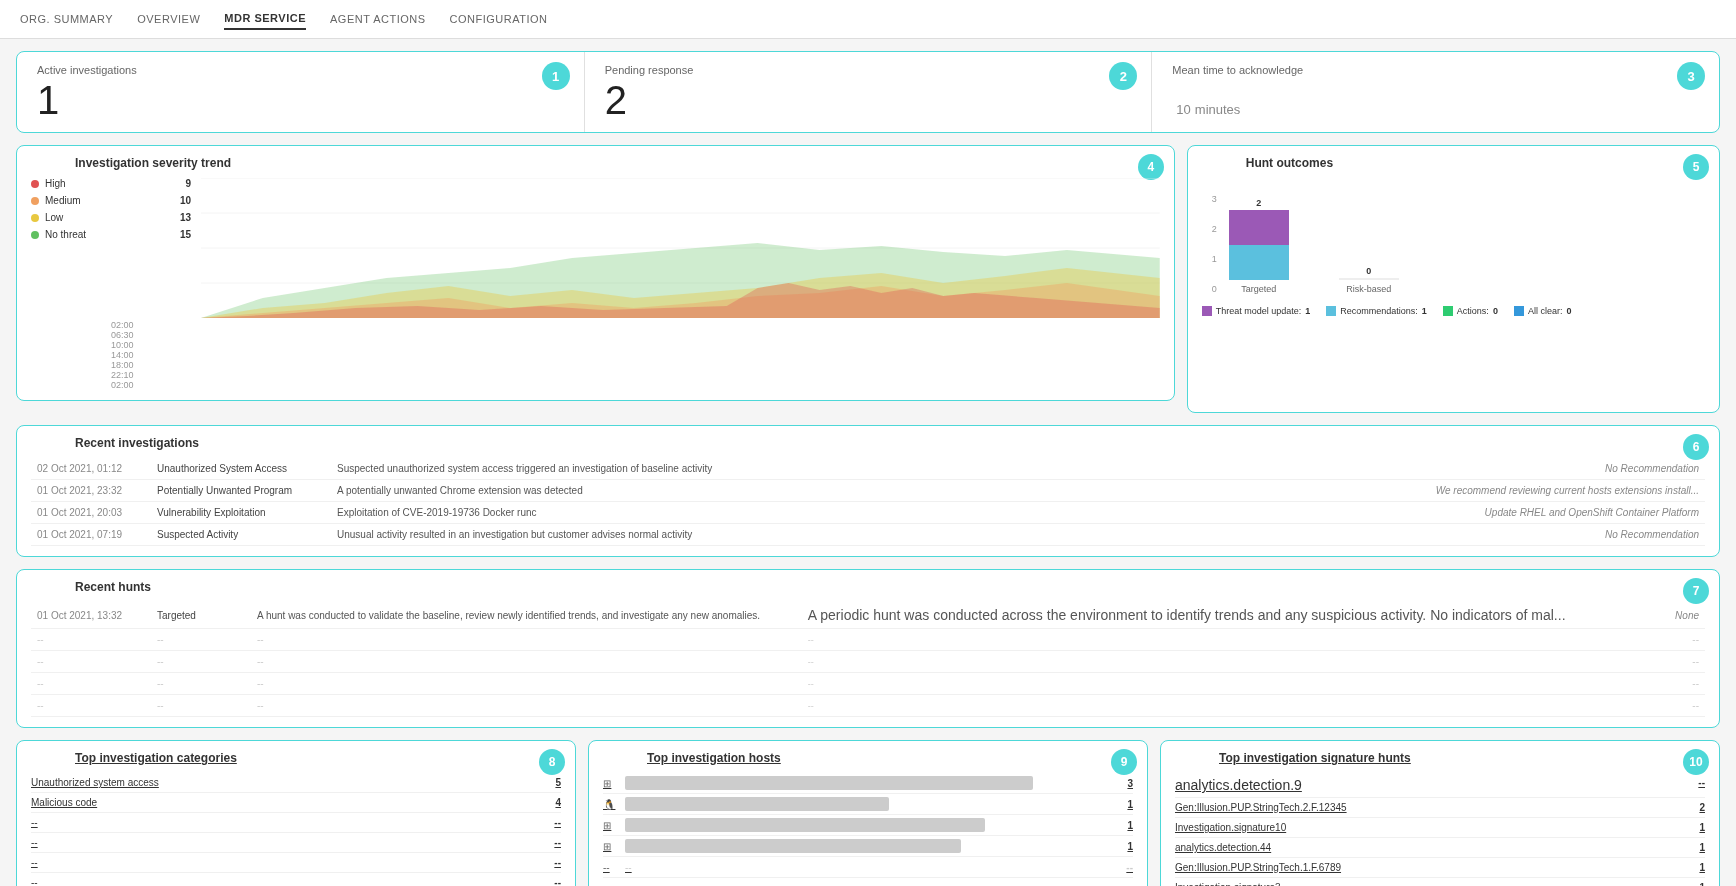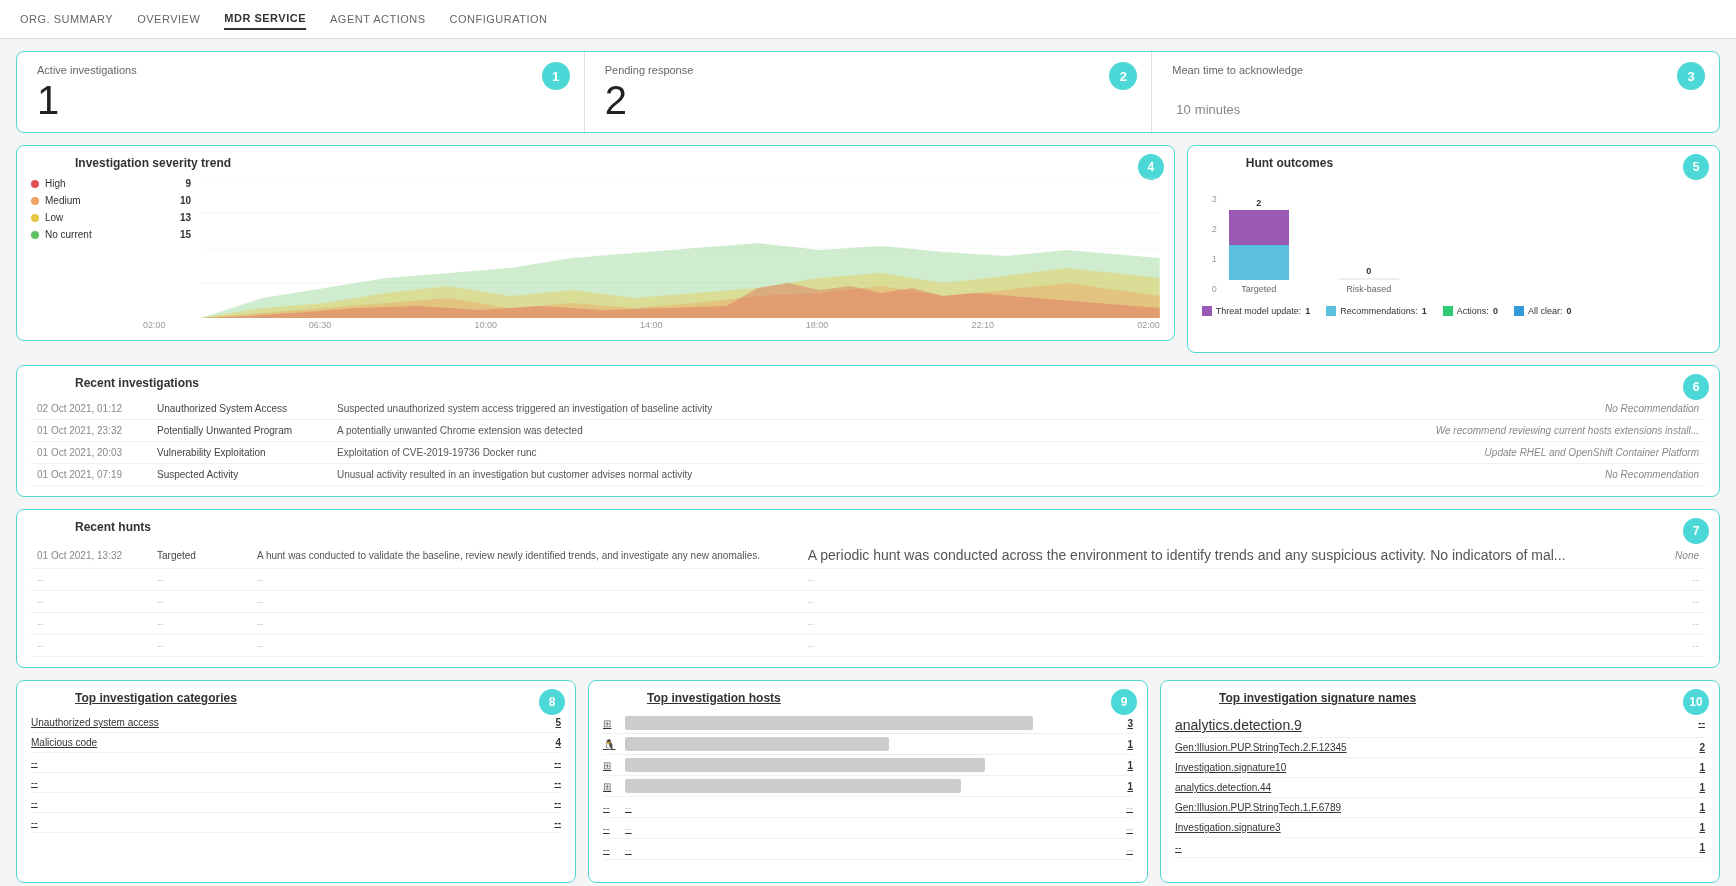--- a/index.html
+++ b/index.html
@@ -161,24 +161,25 @@
       height: 140px;
       position: relative;
     }
     .chart-svg {
       width: 100%;
       height: 100%;
     }
     .chart-x-labels {
       display: flex;
       justify-content: space-between;
-      margin-left: 112px;
+      margin-left: 80px;
       font-size: 9px;
       color: #999;
       margin-top: 2px;
+      flex-direction: column;
     }
     .hunt-legend {
       display: flex;
       gap: 16px;
       flex-wrap: wrap;
       margin-top: 8px;
       font-size: 9px;
     }
     .hunt-legend-item {
       display: flex;
@@ -323,21 +324,21 @@
               <span>Medium</span>
               <span class="legend-count">10</span>
             </div>
             <div class="legend-item">
               <div class="legend-dot" style="background:#e8c840;"></div>
               <span>Low</span>
               <span class="legend-count">13</span>
             </div>
             <div class="legend-item">
               <div class="legend-dot" style="background:#60c060;"></div>
-              <span>No current</span>
+              <span>No threat</span>
               <span class="legend-count">15</span>
             </div>
           </div>
           <div class="chart-area">
             <svg class="chart-svg" viewBox="0 0 620 140" preserveAspectRatio="none">
 
               <line x1="0" y1="0" x2="620" y2="0" stroke="#eee" stroke-width="0.5"></line>
               <line x1="0" y1="35" x2="620" y2="35" stroke="#eee" stroke-width="0.5"></line>
               <line x1="0" y1="70" x2="620" y2="70" stroke="#eee" stroke-width="0.5"></line>
               <line x1="0" y1="105" x2="620" y2="105" stroke="#eee" stroke-width="0.5"></line>
@@ -589,21 +590,21 @@
       <span style="color:#ccc; font-size:10px;">--</span>
     </div>
     <span class="host-count" style="color:#ccc;">--</span>
   </div>
           </div>
       </div>
     </div>
 
     <div class="col-third">
       <div class="panel" style="height:100%;">
-        <div class="panel-title">Top investigation signature names</div>
+        <div class="panel-title">Top investigation signature hunts</div>
         <div class="panel-badge">10</div>
         <div id="sig-list">
             <div class="sig-row">
     <span style="font-size:14px;">analytics.detection.9</span>
     <span class="sig-count">--</span>
   </div>
             <div class="sig-row">
     <span style="font-size:10px;">Gen:Illusion.PUP.StringTech.2.F.12345</span>
     <span class="sig-count">2</span>
   </div>

